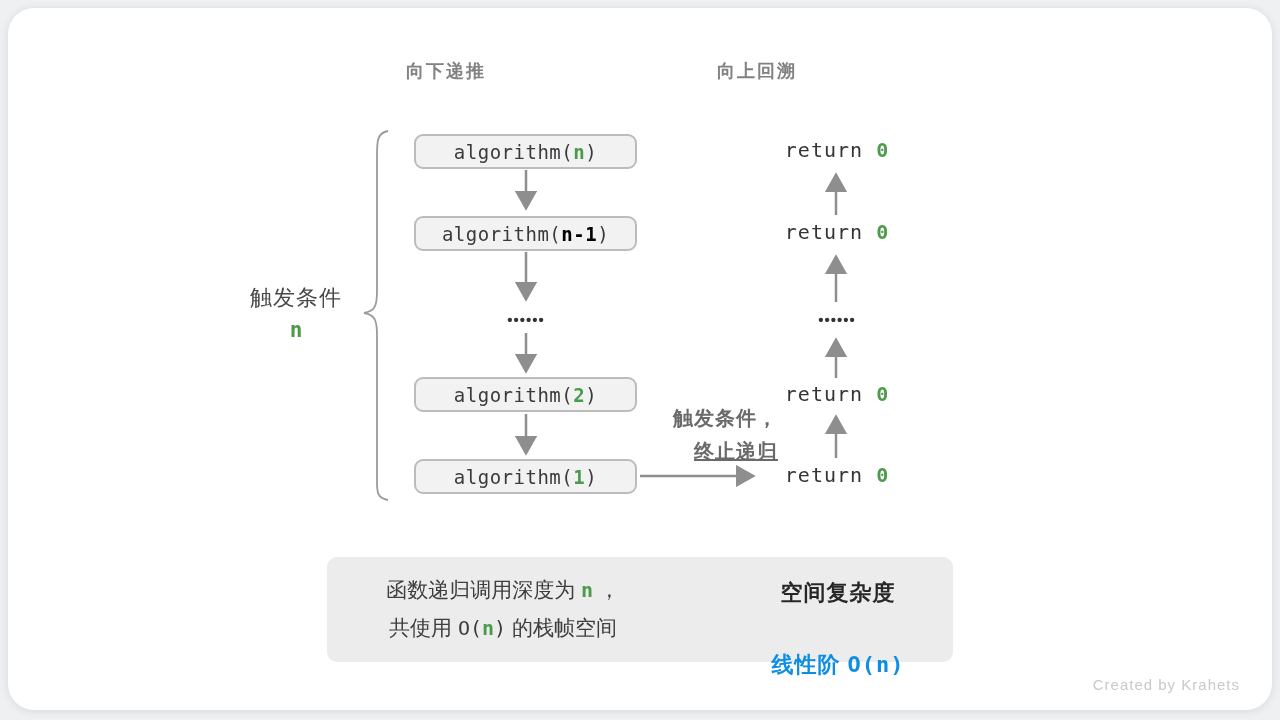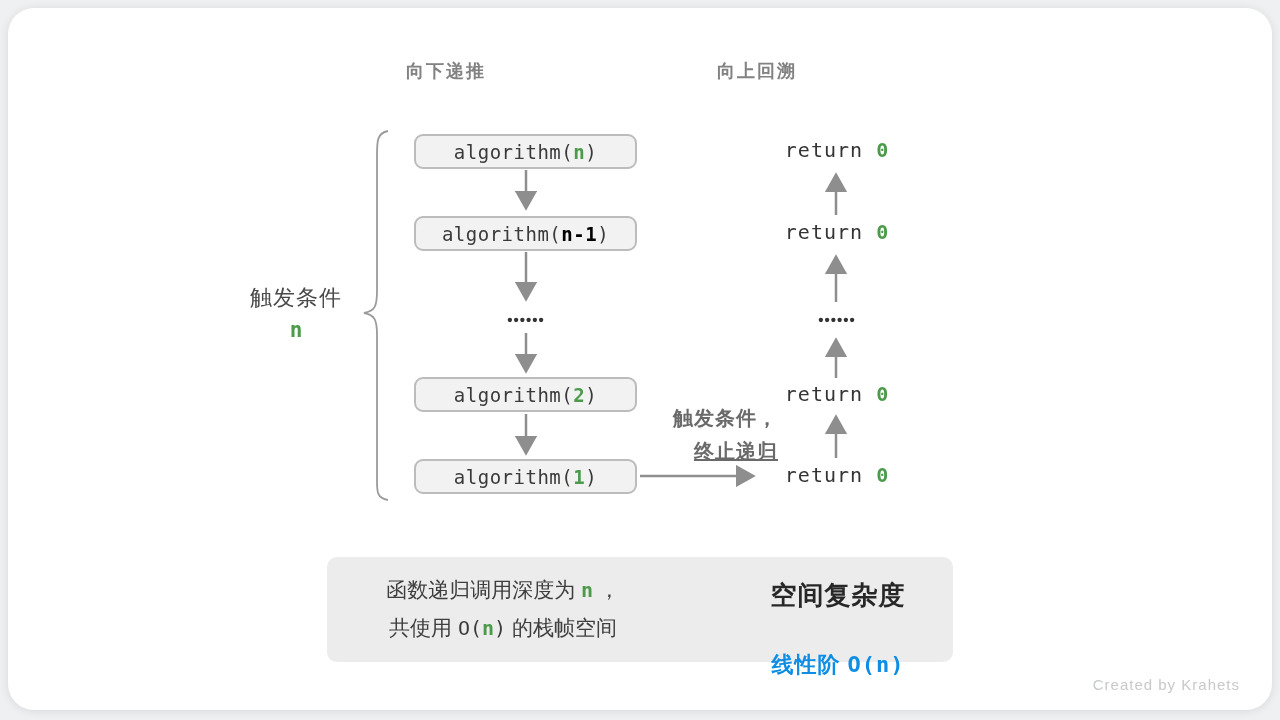--- a/index.html
+++ b/index.html
@@ -44,21 +44,21 @@
     left:327px;top:557px;width:626px;height:105px;
     background:#ececec;border-radius:10px;
   }
   .sum-left{
     left:347px;top:571px;width:312px;text-align:center;
     font-size:21px;color:#3e3e3e;line-height:37px;
   }
   .sum-left .code{font-size:20px;}
   .sum-title{
     left:738px;top:578px;width:200px;text-align:center;
-    font-size:26px;font-weight:bold;color:#272727;letter-spacing:1px;
+    font-size:22px;font-weight:bold;color:#272727;letter-spacing:1px;
   }
   .sum-result{
     left:728px;top:618px;width:220px;text-align:center;
     font-size:22px;font-weight:bold;letter-spacing:1px;margin-top:32px;
   }
   .credit{
     left:1040px;top:676px;width:200px;text-align:right;
     font-family:Liberation Sans, sans-serif;
     font-size:15px;color:#c7c9cb;letter-spacing:1px;
   }

